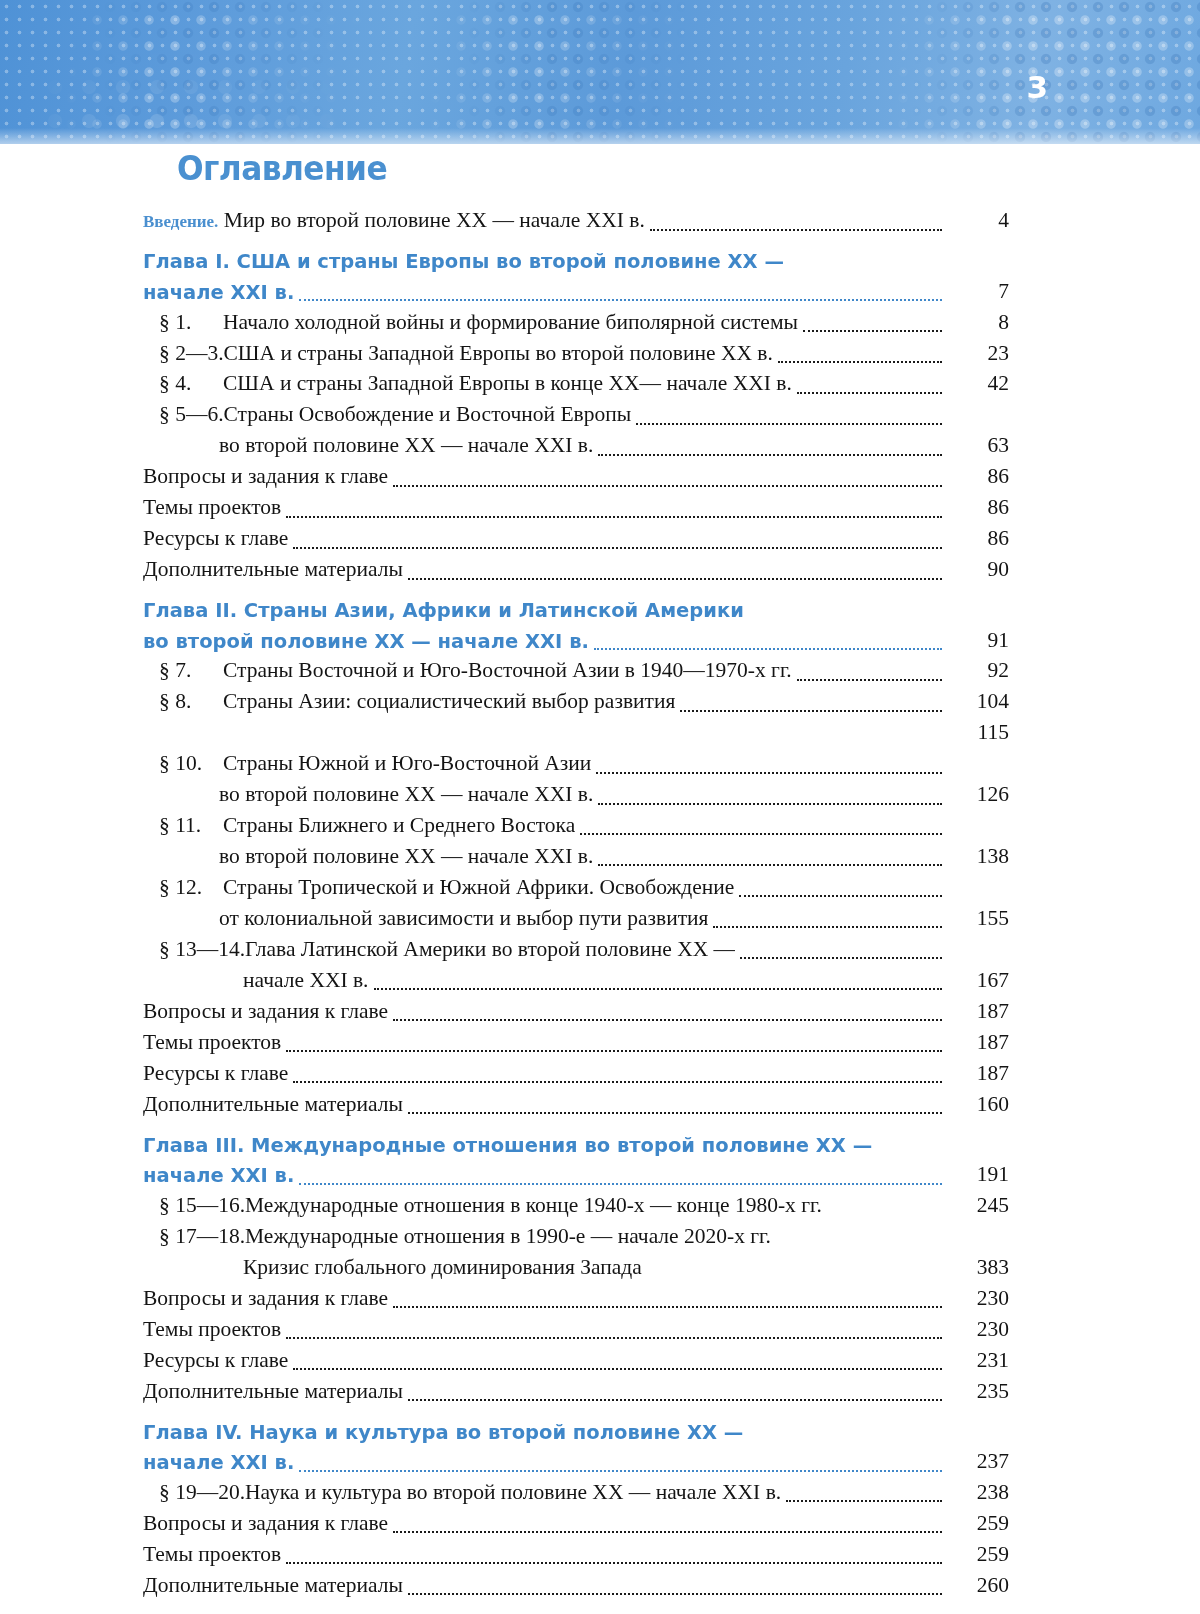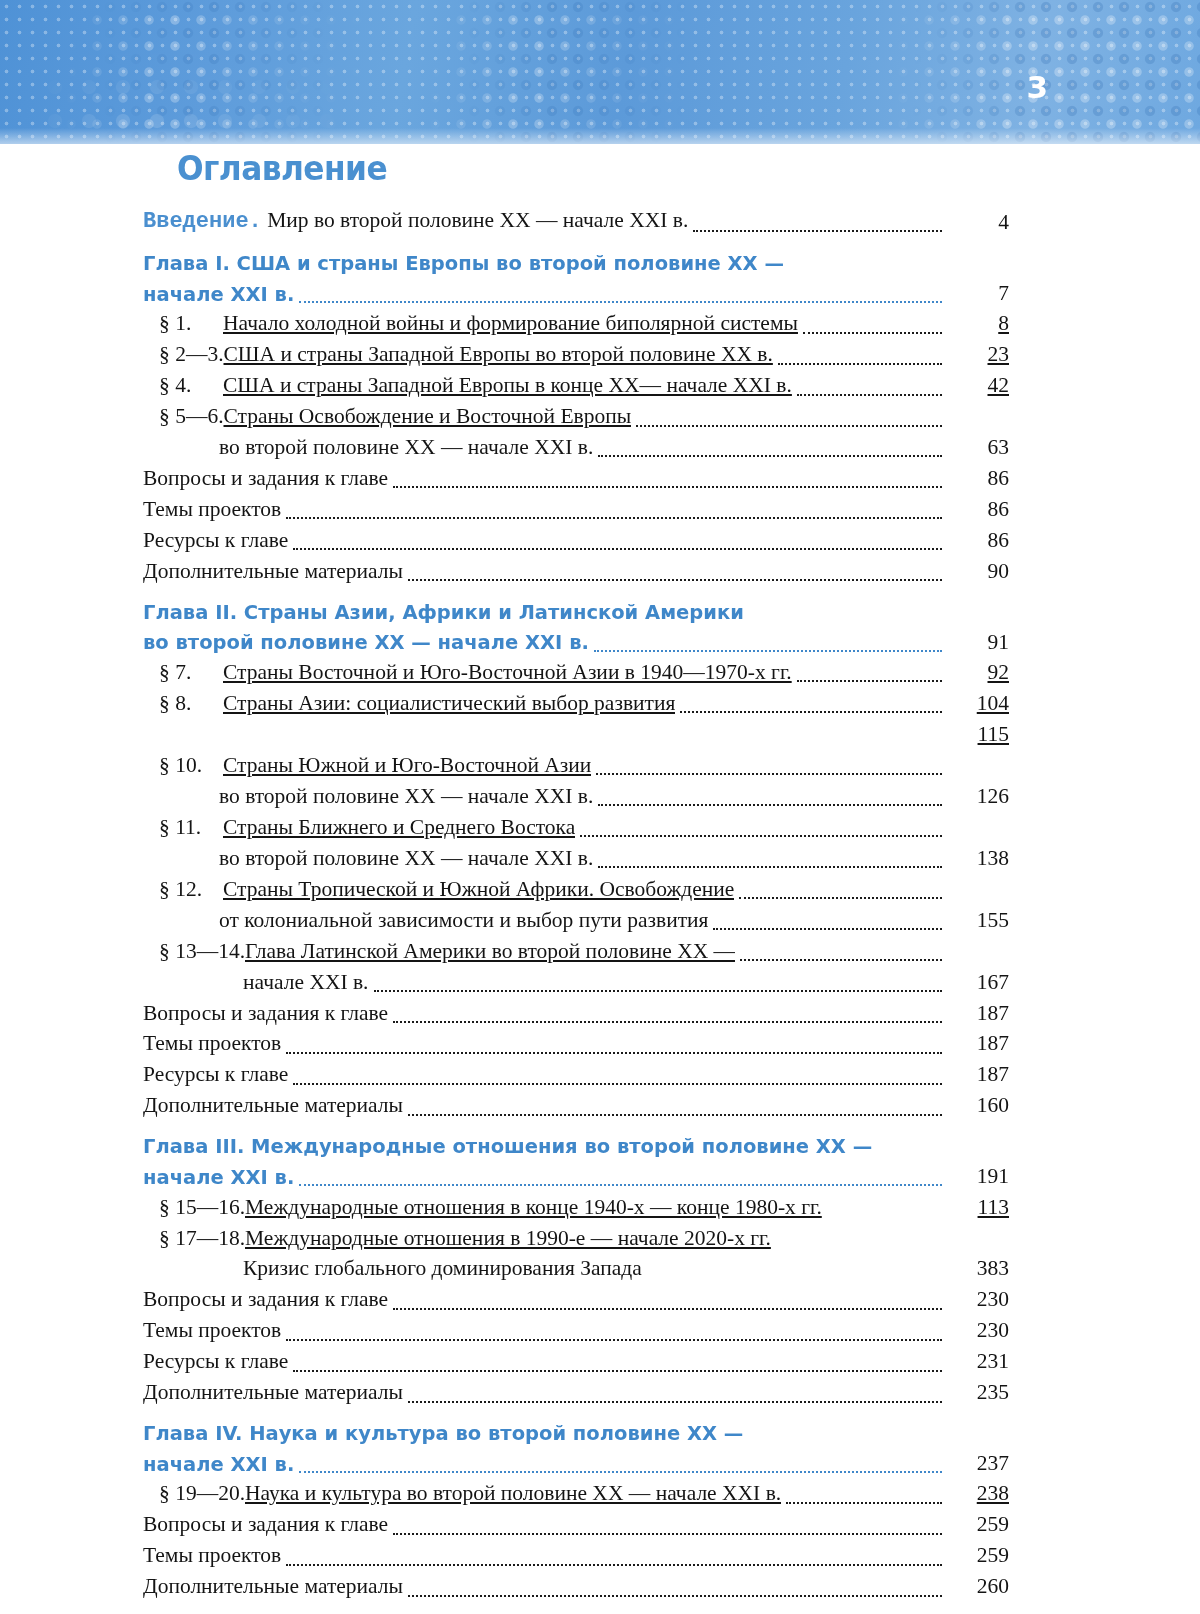--- a/index.html
+++ b/index.html
@@ -169,41 +169,41 @@
     flex: 0 0 64px;
     text-align: right;
     font-size: 21.5px;
     color: #141414;
     white-space: nowrap;
   }
 
   
   .row.intro .label { }
   .kw-blue {
-    font-family: Liberation Mono, monospace;
+    font-family: Liberation Serif, serif;
     font-weight: 700;
-    font-size: 22px;
+    font-size: 17px;
     color: #4a8fcf;
   }
   .row.chapter {
     font-family: "DejaVu Sans", "Liberation Sans", sans-serif;
     font-weight: 700;
     font-size: 19.5px;
     color: #3f87c9;
     line-height: 1.42;
   }
   .row.chapter .pg {
     font-family: "Liberation Serif", "DejaVu Serif", serif;
     font-weight: 400;
     color: #141414;
     font-size: 21.5px;
   }
   .row.chapter .leader::before { border-bottom-color: #3f87c9; }
 
-  .row.section { padding-left: 16px; text-decoration: underline; }
+  .row.section { padding-left: 16px; }
   .row.section .snum {
     display: inline-block;
     min-width: 64px;
     white-space: nowrap;
   }
   .row.section.wide .snum { min-width: 85px; }
   .row.cont { padding-left: 76px; }
   .row.cont3 { padding-left: 100px; }
 
   .gap-sm { height: 12px; }
@@ -377,21 +377,21 @@
         <span class="pg"></span>
       </div>
       <div class="row chapter">
         <span class="label">начале XXI в.</span>
         <span class="leader"></span>
         <span class="pg">191</span>
       </div>
       <div class="row section wide no-leader">
         <span class="label"><span class="snum">§ 15—16.</span><span class="label">Международные отношения в конце 1940-х — конце 1980-х гг.</span></span>
         <span class="leader" style="border-bottom: none;"></span>
-        <span class="pg">113</span>
+        <span class="pg">245</span>
       </div>
       <div class="row section wide no-leader">
         <span class="label"><span class="snum">§ 17—18.</span><span class="label">Международные отношения в 1990-е — начале 2020-х гг.</span></span>
         <span class="leader" style="border-bottom: none;"></span>
         <span class="pg"></span>
       </div>
       <div class="row cont3 no-leader">
         <span class="label">Кризис глобального доминирования Запада</span>
         <span class="leader"></span>
         <span class="pg">383</span>

